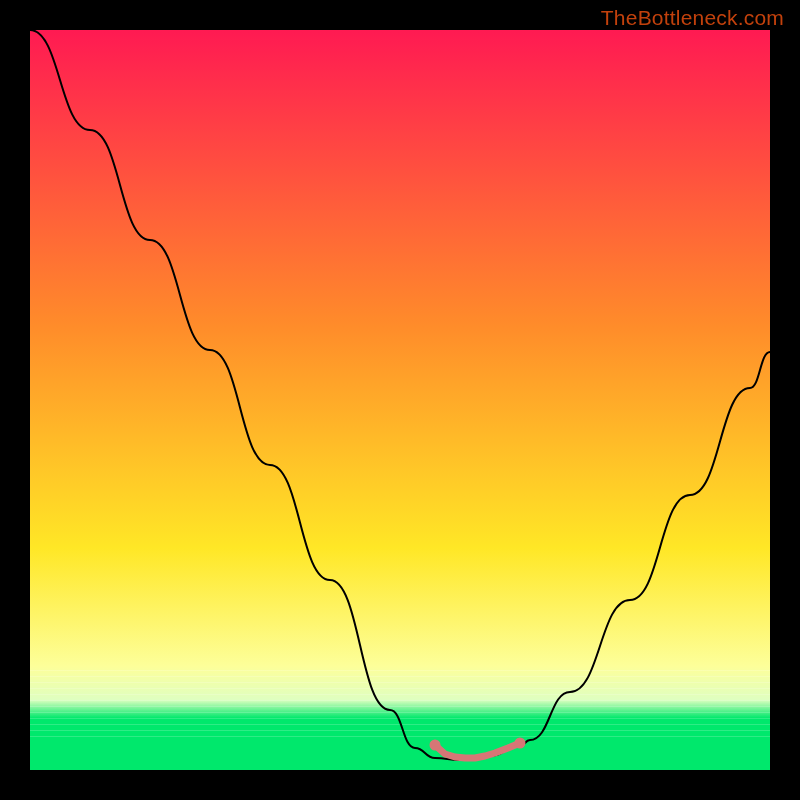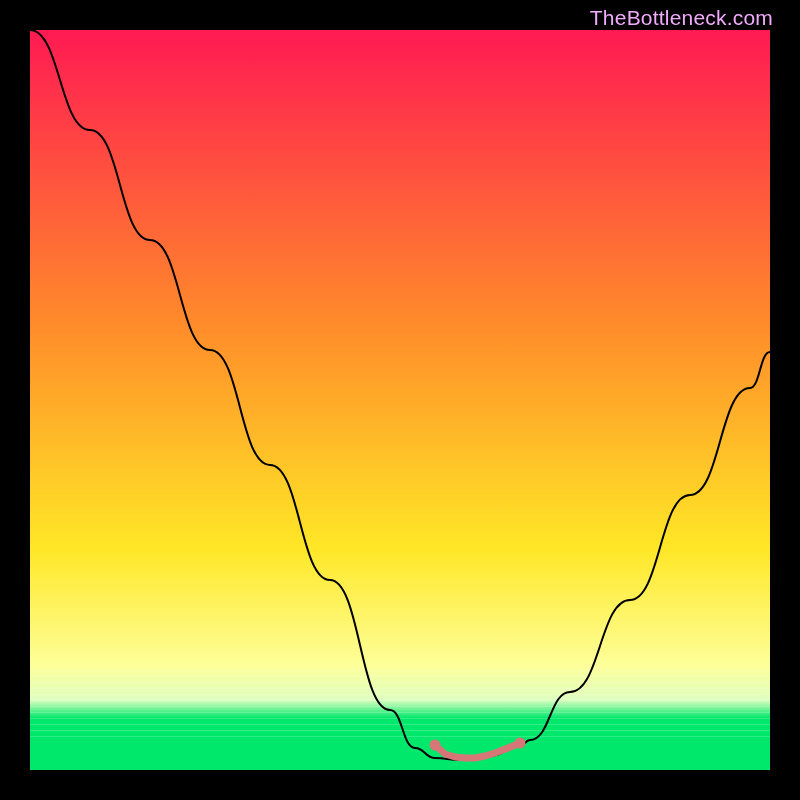--- a/index.html
+++ b/index.html
@@ -14,22 +14,22 @@
     position: absolute;
     left: 30px;
     top: 30px;
     width: 740px;
     height: 740px;
     background: #000;
   }
   .attribution {
     position: absolute;
     top: 6px;
-    right: 27px;
-    color: #f0abfc;
+    right: 16px;
+    color: #c2410c;
     font-family: Arial, Helvetica, sans-serif;
     font-size: 21px;
     letter-spacing: 0.2px;
   }
   svg {
     display: block;
   }
 </style>
 </head>
 <body>

